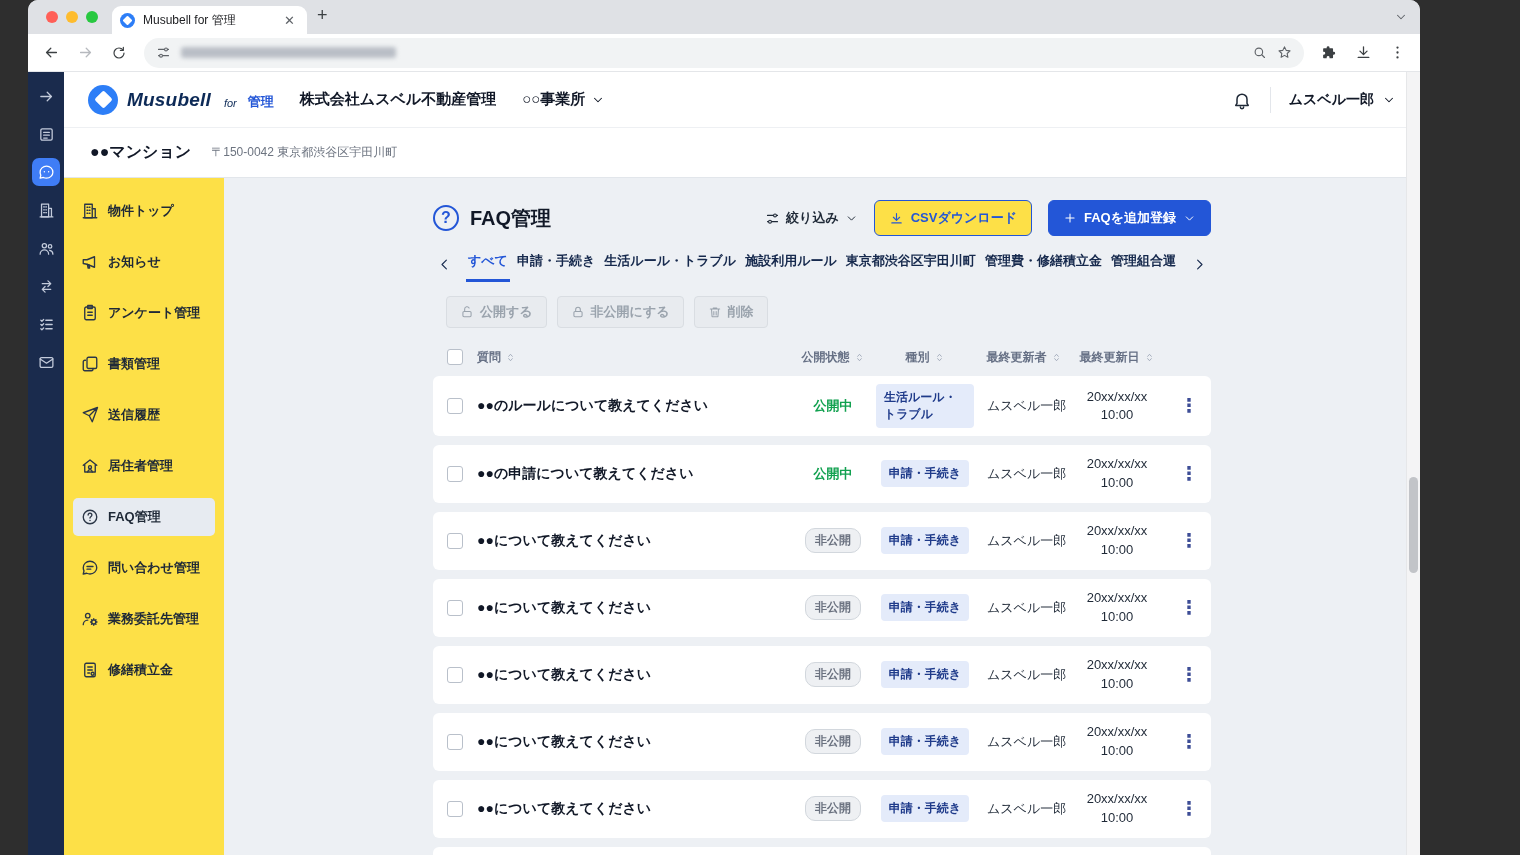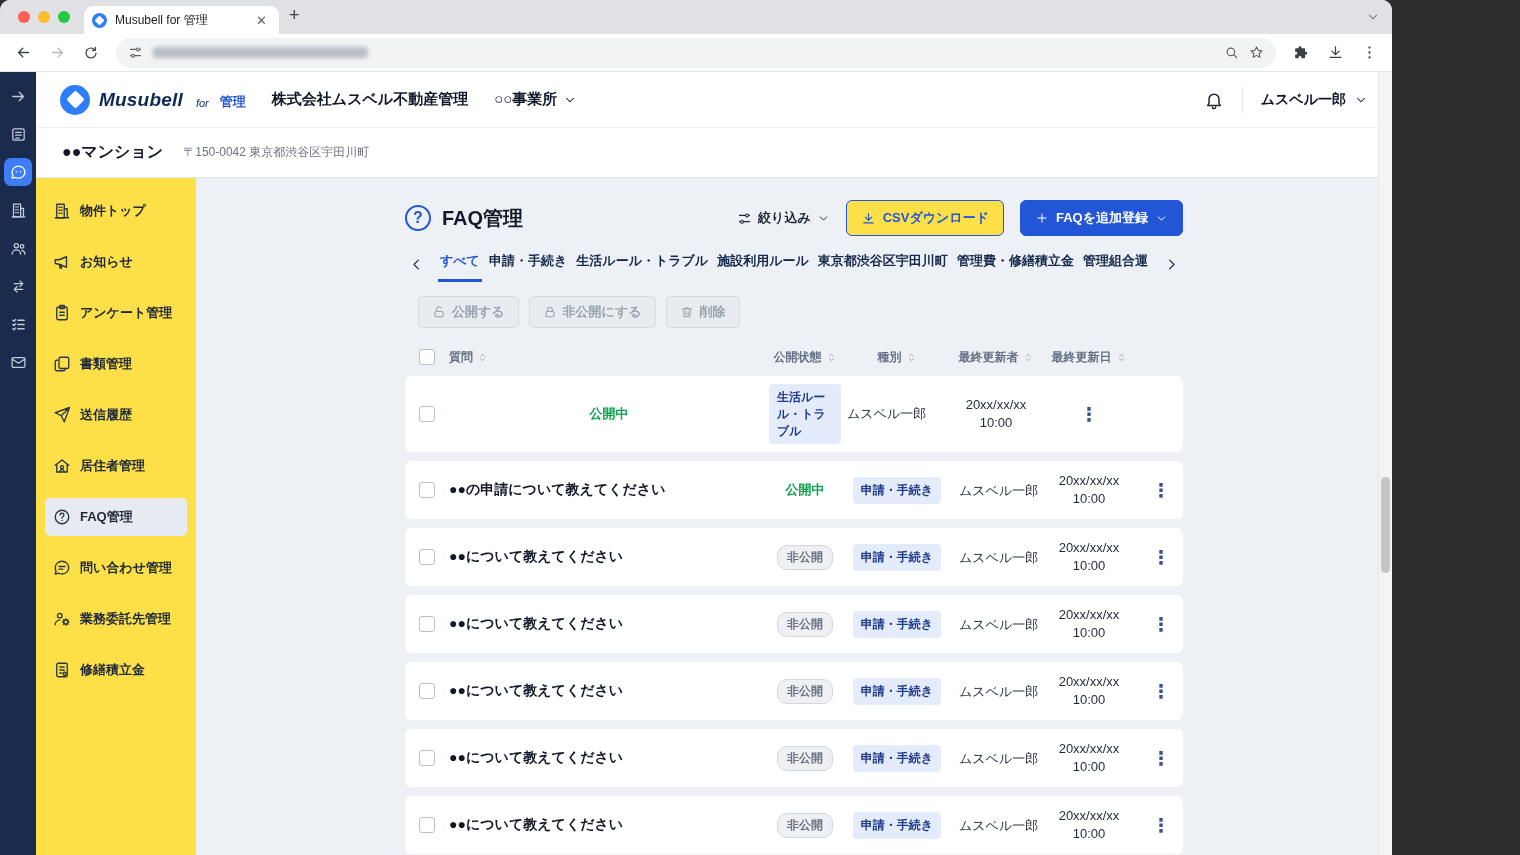--- a/index.html
+++ b/index.html
@@ -1,18 +1,18 @@
 <!DOCTYPE html>
 <html><head>
 <meta charset="utf-8">
 <style>
   * { margin:0; padding:0; box-sizing:border-box; }
   html,body { width:1520px; height:855px; }
   body { font-family:"Liberation Sans","DejaVu Sans",sans-serif; background:#2e2e2e; overflow:hidden; }
-  .window { width:1392px; height:855px; background:#dfe1e5; border-radius:10px 10px 0 0; overflow:hidden; position:relative; }
+  .window { width:1392px; height:855px; background:#dfe1e5; border-radius:10px 10px 0 0; overflow:hidden; position:relative;margin-left:28px; }
 
   svg.ic { fill:none; stroke:currentColor; stroke-width:1.8; stroke-linecap:round; stroke-linejoin:round; display:block; }
   svg.ic.fill { fill:currentColor; stroke:none; }
 
   
   .tabstrip { height:34px; display:flex; align-items:flex-end; padding:0 10px; position:relative; background:#dfe1e5; }
   .traffic { display:flex; gap:8px; align-self:center; margin:0 14px 0 8px; }
   .light { width:12px; height:12px; border-radius:50%; }
   .light.red{background:#ff5f57;} .light.yellow{background:#febc2e;} .light.green{background:#28c840;}
   .tab { width:195px; height:28px; background:#fff; border-radius:9px 9px 0 0; display:flex; align-items:center; gap:8px; padding:0 8px; }
@@ -580,20 +580,21 @@
                     <use href="#i-sort"></use>
                   </svg>
               </div>
               <div></div>
             </div>
 
             <div class="tgrid trow">
               <div class="c-check">
                   <span class="checkbox"></span>
                 </div>
+              <div class="c-q">●●のルールについて教えてください</div>
               <div class="c-status">
                   <span class="st-open">公開中</span>
                 </div>
               <div class="c-cat">
                   <span class="cat-badge">生活ルール・トラブル</span>
                 </div>
               <div class="c-user">ムスベル一郎</div>
               <div class="c-date">
                   <div>20xx/xx/xx</div>
                   <div>10:00</div>

